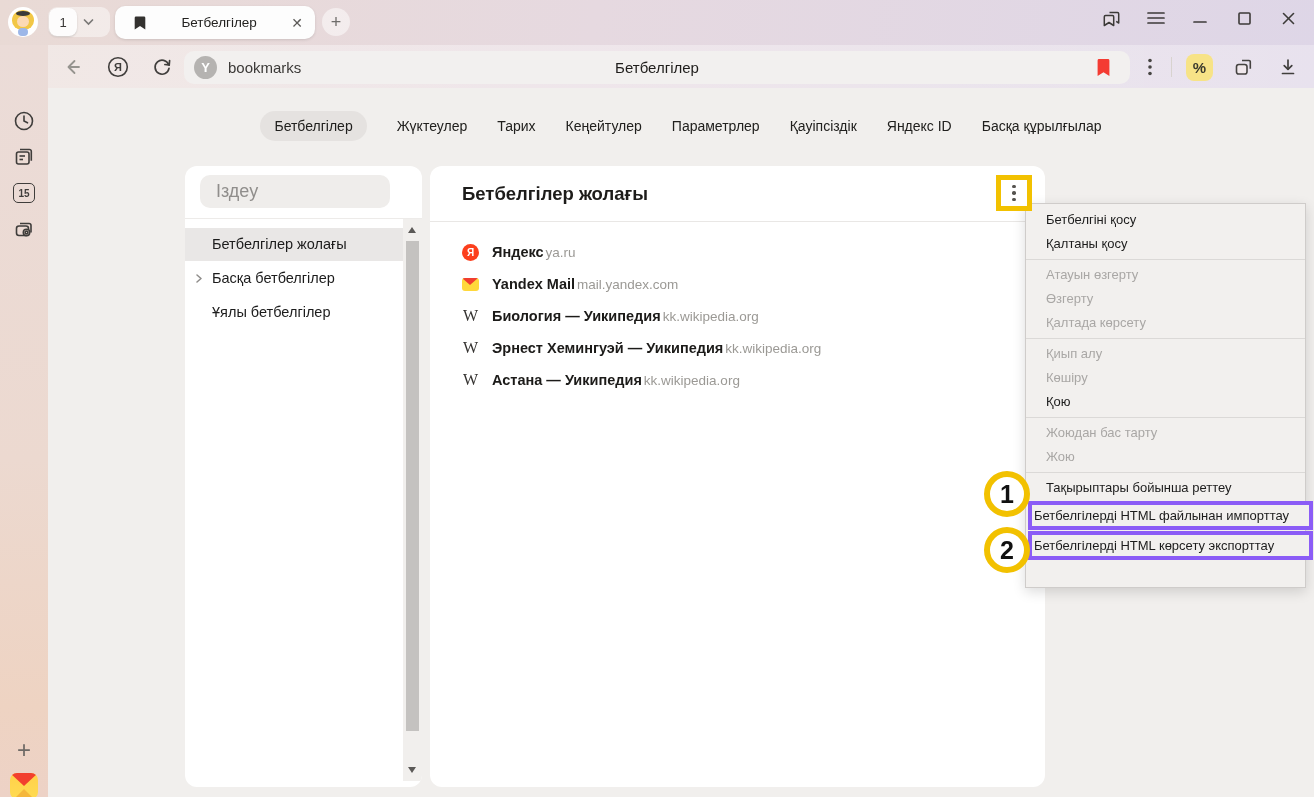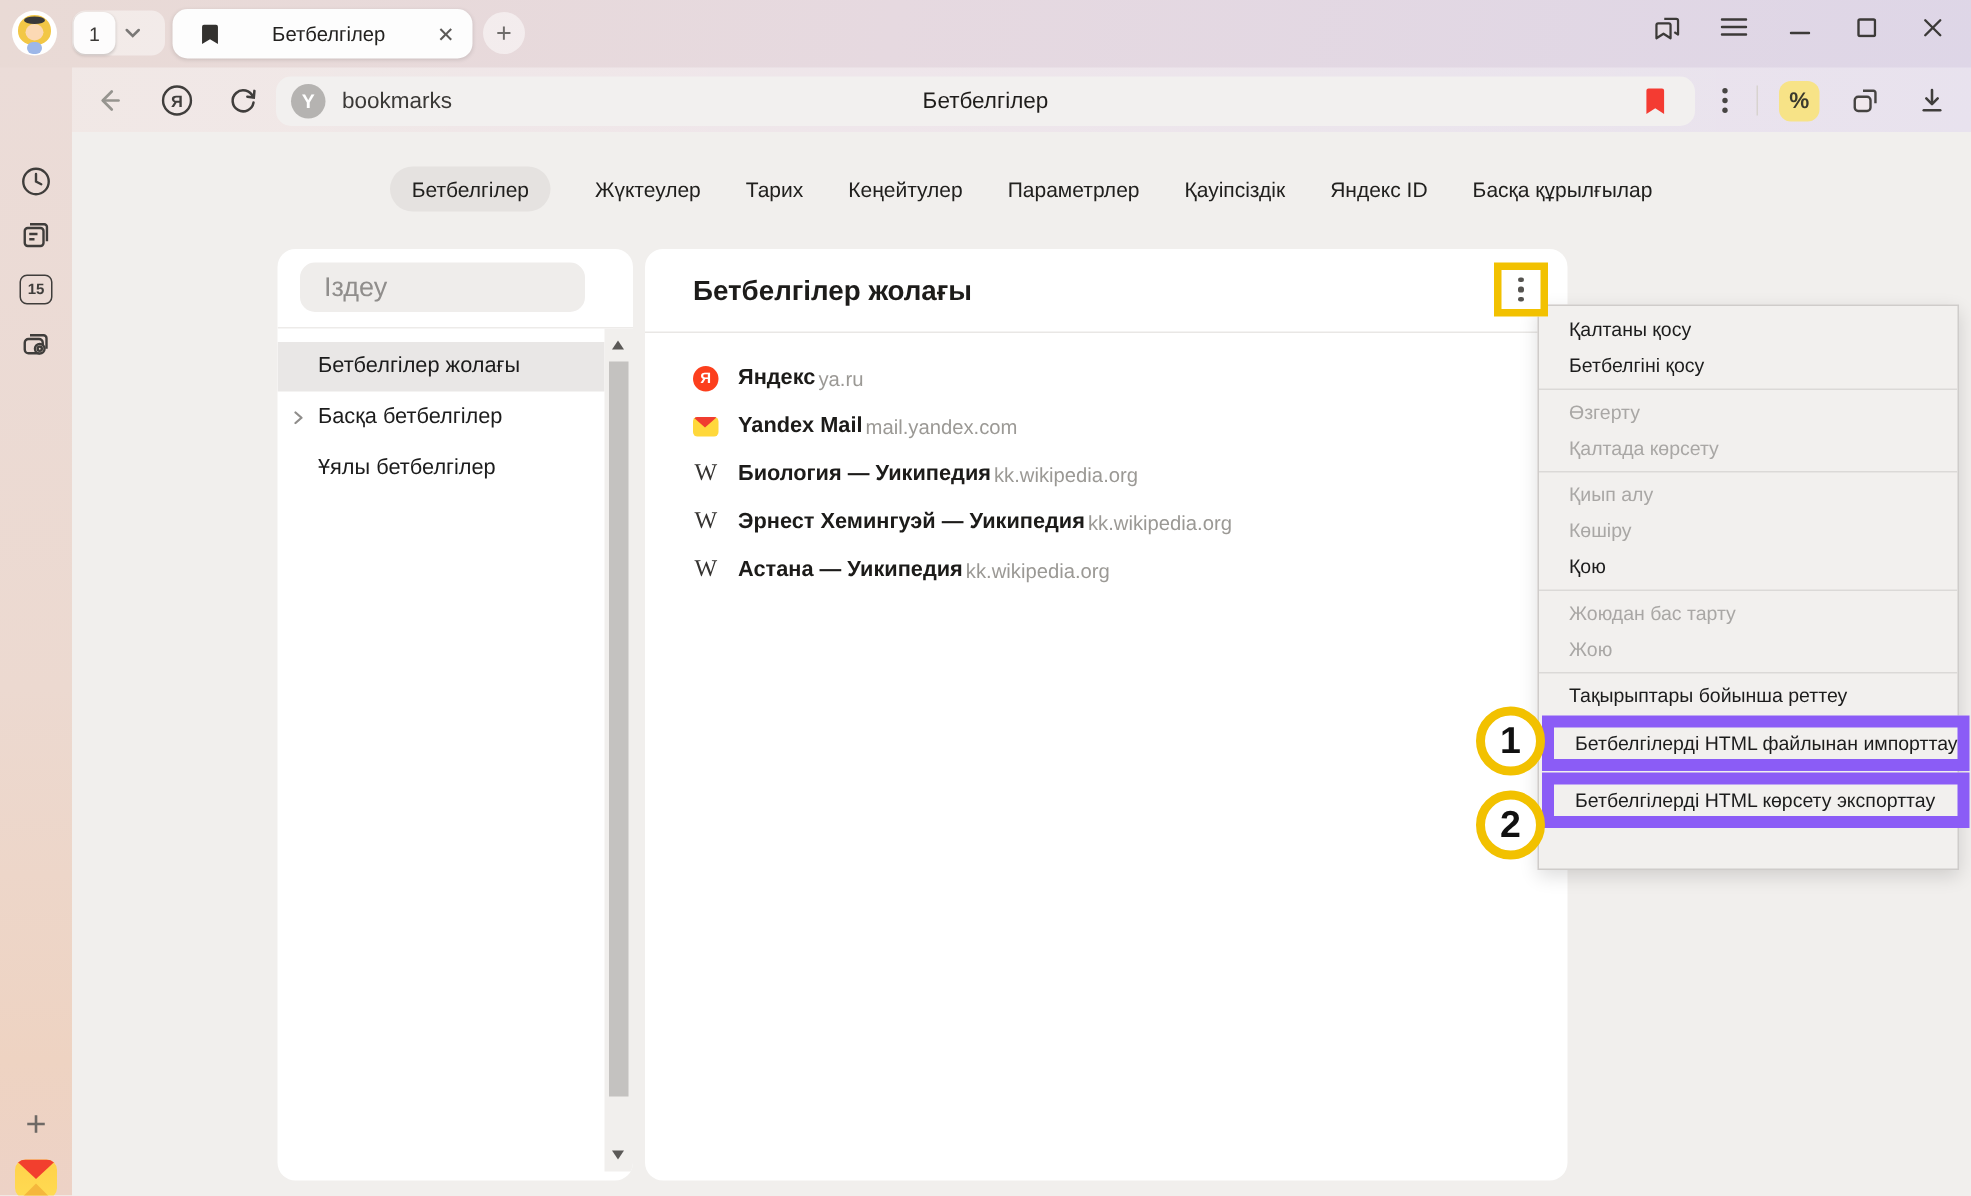--- a/index.html
+++ b/index.html
@@ -85,21 +85,21 @@
   .fav-mail:before{content:"";position:absolute;left:0;top:0;border-left:8.5px solid transparent;border-right:8.5px solid transparent;border-top:7px solid #f03d30;}
   .fav-w{font-family:"Liberation Serif","DejaVu Serif",serif;font-size:16px;color:#353331;line-height:1;}
   .bk-name{font-size:14.5px;font-weight:bold;color:#1c1b19;white-space:nowrap;}
   .bk-url{font-size:13.5px;color:#9b9995;margin-left:2px;white-space:nowrap;}
   
   .menu{position:absolute;left:1025px;top:203px;width:281px;background:#f2f0ee;border:1px solid #cfccca;
     box-shadow:0 4px 12px rgba(0,0,0,.14);padding:4px 0 26px 0;box-sizing:border-box;z-index:3;}
   .mi{height:24px;line-height:24px;padding:0 12px 0 20px;font-size:13px;color:#1c1c1c;white-space:nowrap;}
   .mi.disabled{color:#a9a7a5;}
   .msep{height:1px;background:#dbd9d7;margin:3px 0;}
-  .mi.hl{border:8px solid #8b5cf6;height:21px;line-height:21px;margin:1px -8px 1px 2px;padding:0 6px 0 14px;position:relative;z-index:4;background:#f2f0ee;}
+  .mi.hl{border:4px solid #8b5cf6;height:21px;line-height:21px;margin:1px -8px 1px 2px;padding:0 6px 0 2px;position:relative;z-index:4;background:#f2f0ee;}
   
   .kebab-box{position:absolute;left:996px;top:175px;width:26px;height:26px;border:5px solid #f2c100;z-index:5;
     display:flex;align-items:center;justify-content:center;background:#fff;}
   .ann-circle{position:absolute;left:984px;width:34px;height:34px;border:6px solid #f2c100;border-radius:50%;background:#fff;
     display:flex;align-items:center;justify-content:center;font-size:25px;font-weight:bold;color:#111;z-index:6;}
   .c1{top:471px;} .c2{top:527px;}
   svg{display:block;}
 </style>
 </head>
 <body>
@@ -324,23 +324,24 @@
       <span class="fav">
           <span class="fav-w">W</span>
         </span>
       <span class="bk-name">Астана — Уикипедия</span>
       <span class="bk-url">kk.wikipedia.org</span>
     </div>
   </div>
 </div>
 
 <div class="menu">
+  <div class="mi">Бетбелгіні қосу</div>
   <div class="mi">Қалтаны қосу</div>
-  <div class="mi">Бетбелгіні қосу</div>
   <div class="msep"></div>
+  <div class="mi disabled">Атауын өзгерту</div>
   <div class="mi disabled">Өзгерту</div>
   <div class="mi disabled">Қалтада көрсету</div>
   <div class="msep"></div>
   <div class="mi disabled">Қиып алу</div>
   <div class="mi disabled">Көшіру</div>
   <div class="mi">Қою</div>
   <div class="msep"></div>
   <div class="mi disabled">Жоюдан бас тарту</div>
   <div class="mi disabled">Жою</div>
   <div class="msep"></div>

